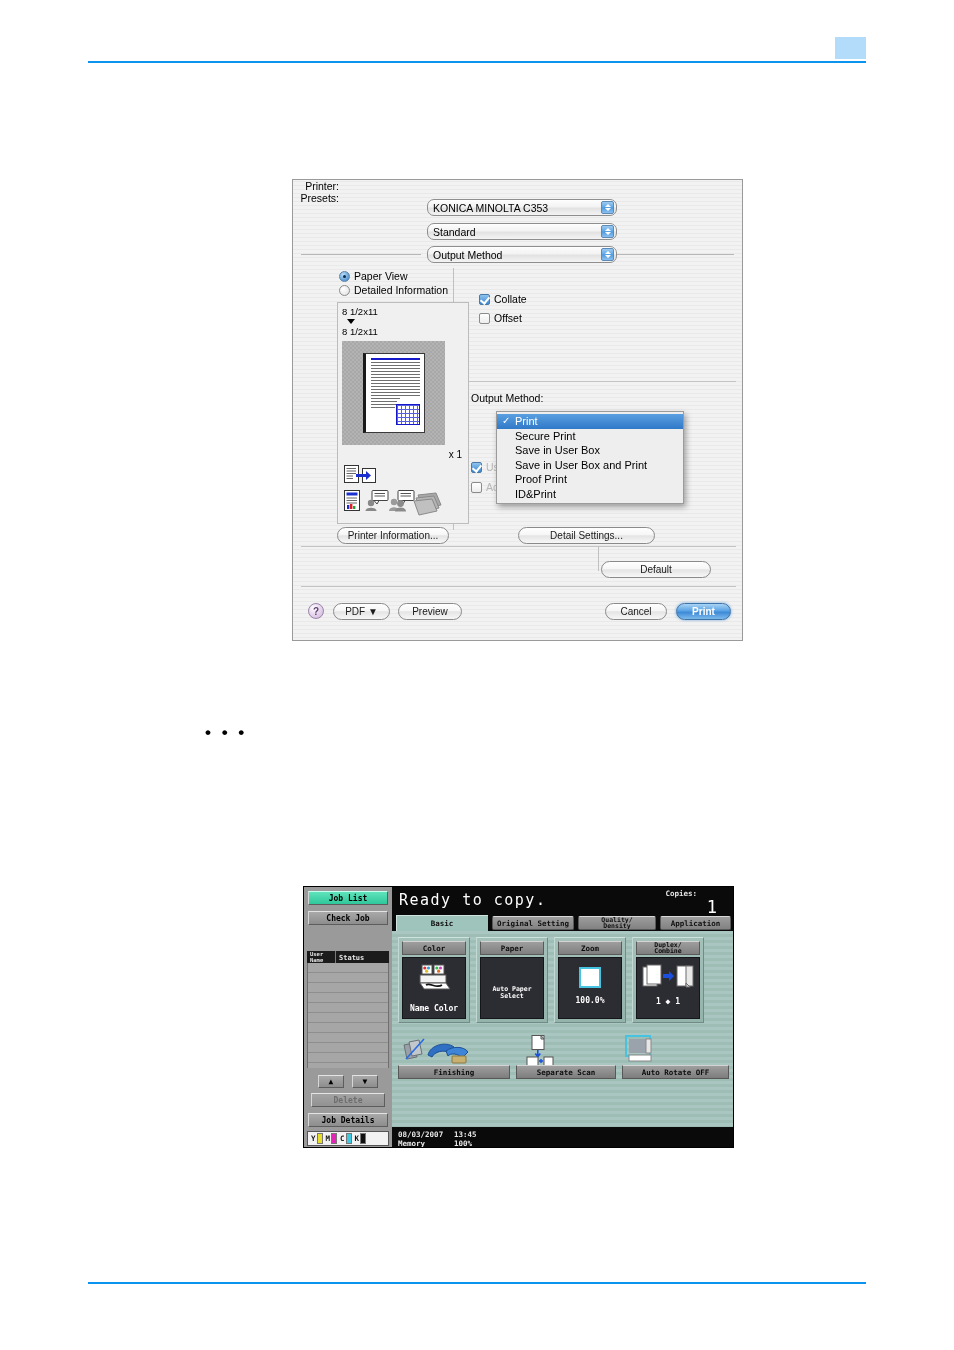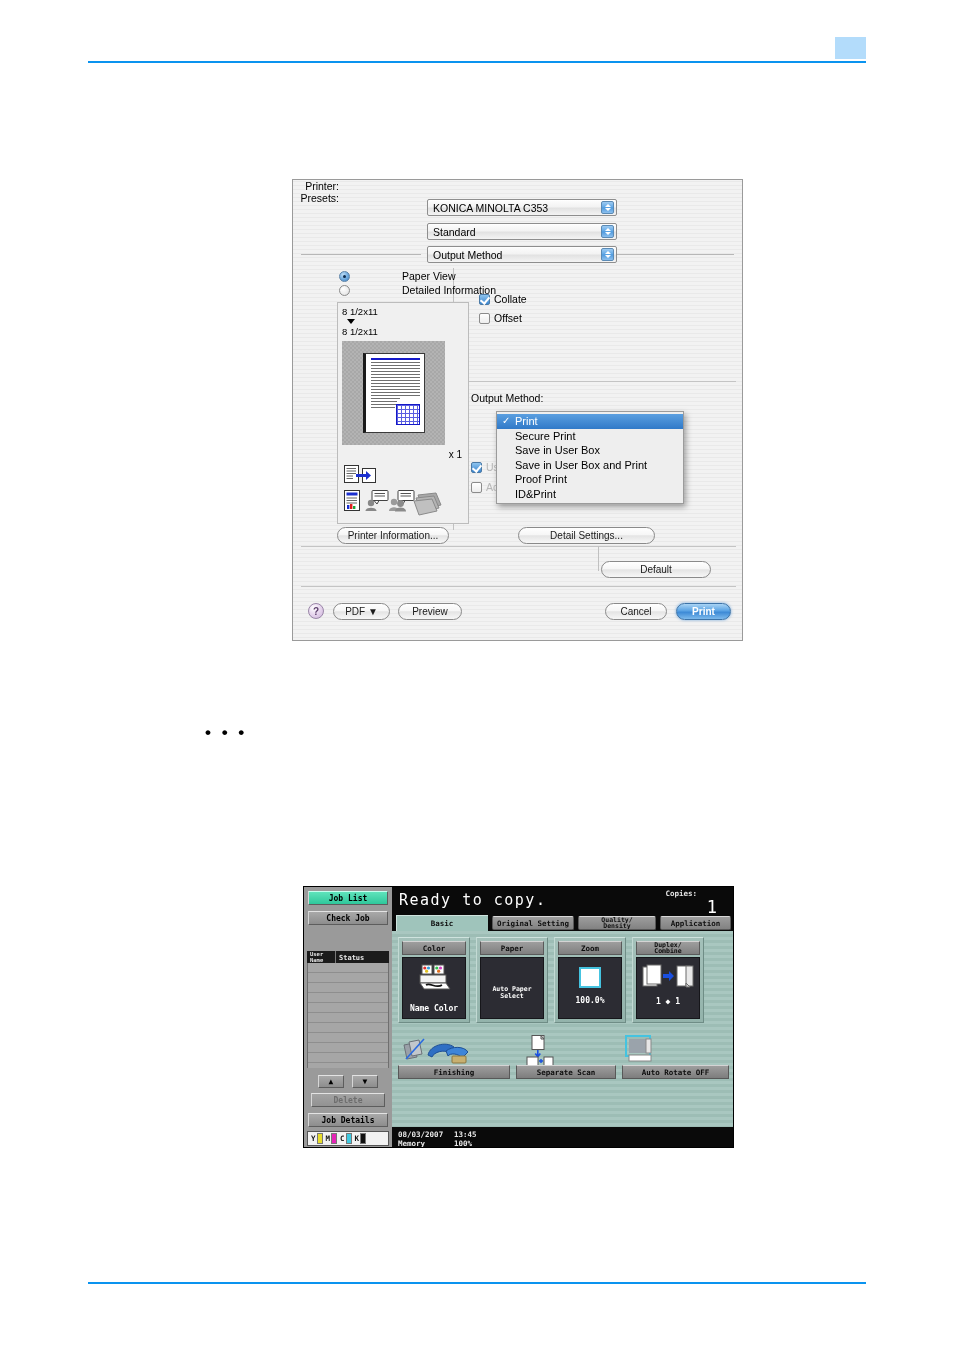--- a/index.html
+++ b/index.html
@@ -68,21 +68,21 @@
     font-size: 10.5px;
     color: #000;
     white-space: nowrap;
   }
 
   
   .aqua-popup {
     position: relative;
     height: 17px;
     border: 1px solid #8e8e8e;
-    border-radius: 2px;
+    border-radius: 7px;
     background: linear-gradient(to bottom, #fdfdfd 0%, #f3f3f3 45%, #e2e2e2 55%, #f4f4f4 100%);
     box-sizing: border-box;
     display: flex;
     align-items: center;
     padding-left: 5px;
     font-size: 10.5px;
     color: #000;
     box-shadow: 0 1px 0 rgba(255,255,255,.7) inset;
   }
   .aqua-popup .arrows {
@@ -117,21 +117,20 @@
   .pane-sep-left  { left: 8px;  width: 120px; }
   .pane-sep-right { right: 8px; width: 120px; }
 
   
   .radio-line {
     position: absolute;
     display: flex;
     align-items: center;
     font-size: 10.5px;
     white-space: nowrap;
-    gap: 48px;
   }
   .radio {
     width: 11px; height: 11px;
     border-radius: 50%;
     border: 1px solid #8b8b8b;
     background: radial-gradient(circle at 35% 30%, #ffffff 0%, #ececec 60%, #d6d6d6 100%);
     margin-right: 4px;
     position: relative;
     box-sizing: border-box;
     flex: none;

